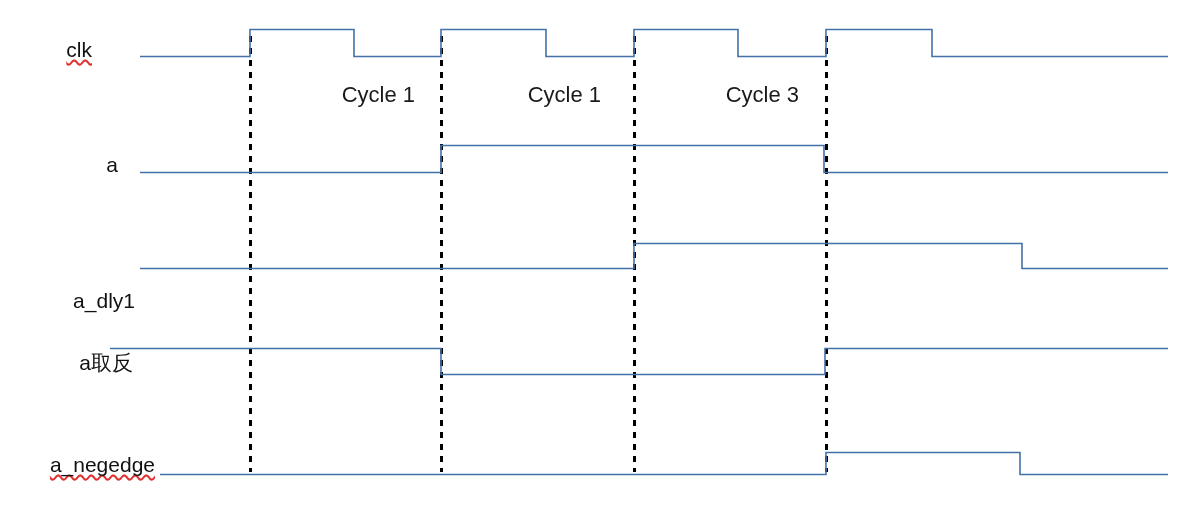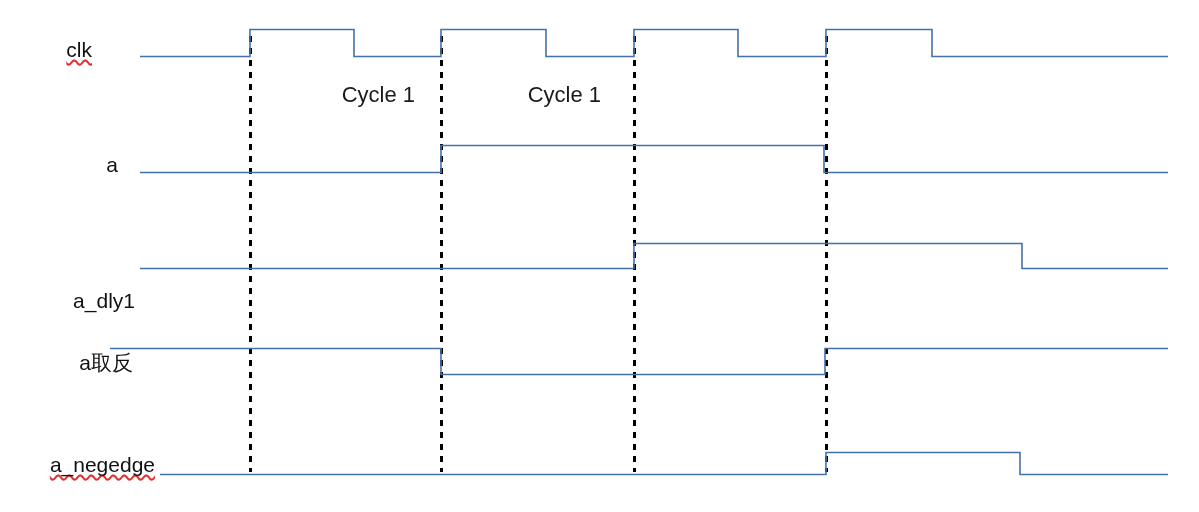--- a/index.html
+++ b/index.html
@@ -63,13 +63,14 @@
       <path d="M 110 348.5 L 441 348.5 L 441 374.5 L 825 374.5 L 825 348.5 L 1168 348.5" fill="none" stroke="#4472a8" stroke-width="1.6" stroke-linejoin="miter" shape-rendering="geometricPrecision"></path>
       <path d="M 160 474.5 L 826 474.5 L 826 452.5 L 1020 452.5 L 1020 474.5 L 1168 474.5" fill="none" stroke="#4472a8" stroke-width="1.6" stroke-linejoin="miter" shape-rendering="geometricPrecision"></path>
     </svg>
 <div class="sig-label misspelled" style="right: 1107px; top: 39px;">clk</div>
     <div class="sig-label" style="right: 1081px; top: 154px;">a</div>
     <div class="sig-label" style="right: 1064px; top: 250px; margin-top: 40px;">a_dly1</div>
     <div class="sig-label" style="right: 1066px; top: 352px; margin-left: 17px;">a取反</div>
     <div class="sig-label misspelled" style="right: 1044px; top: 454px; margin-left: 32px;">a_negedge</div>
     <div class="cycle-label" style="left: 275px; top: 84px; width: 140px;">Cycle 1</div>
     <div class="cycle-label" style="left: 461px; top: 84px; width: 140px;">Cycle 1</div>
+    <div class="cycle-label" style="left: 659px; top: 84px; width: 140px;">Cycle 3</div>
   </div>
 
 </body></html>

